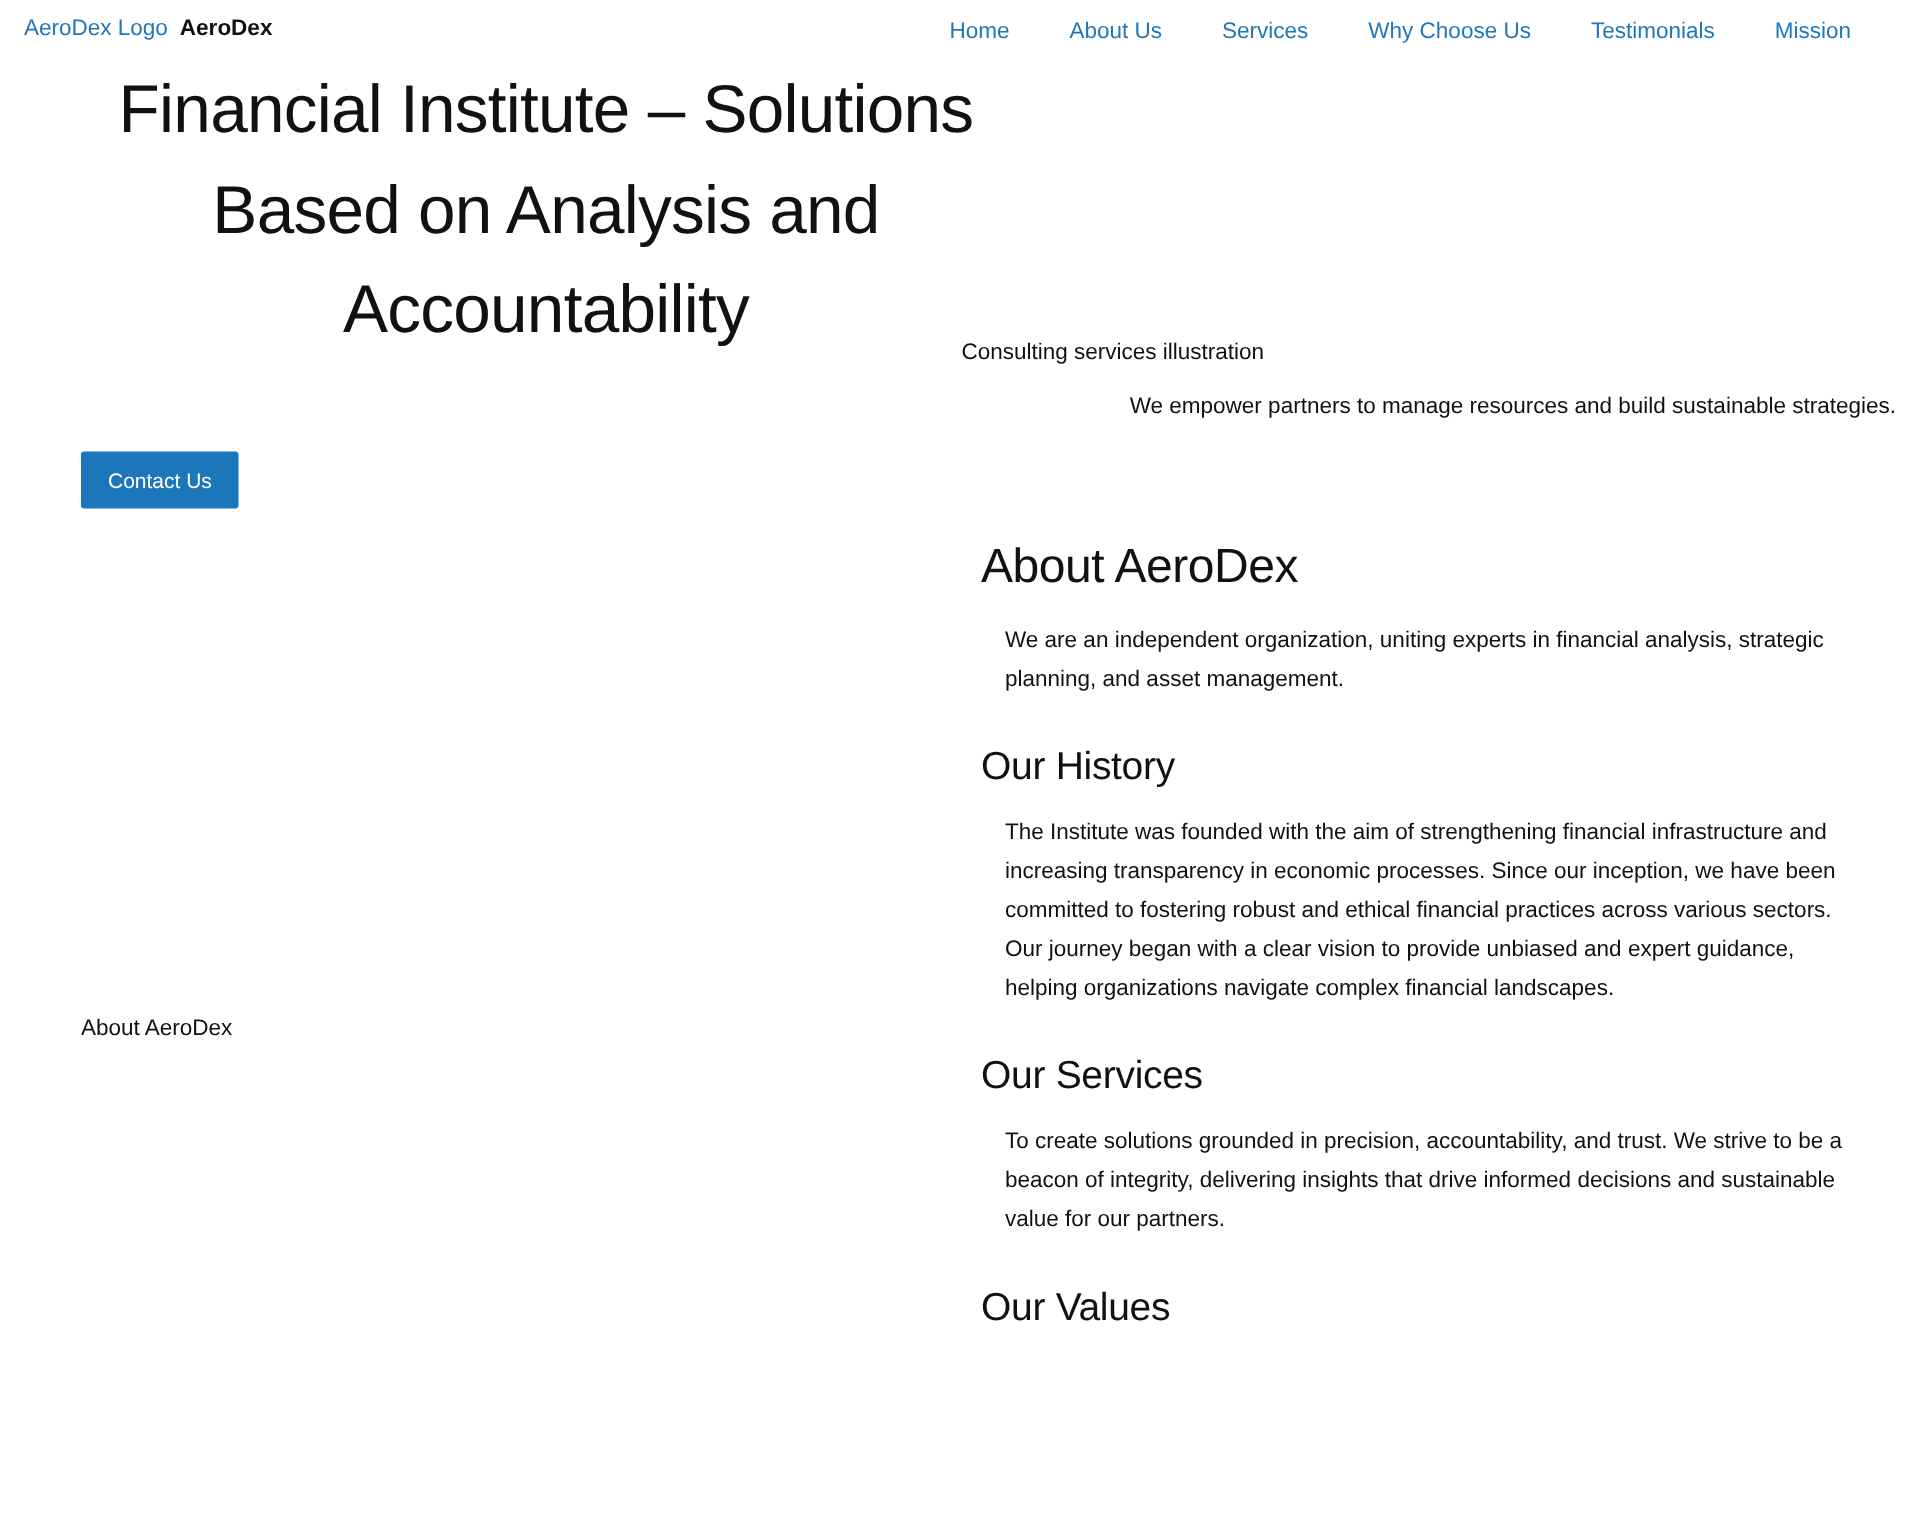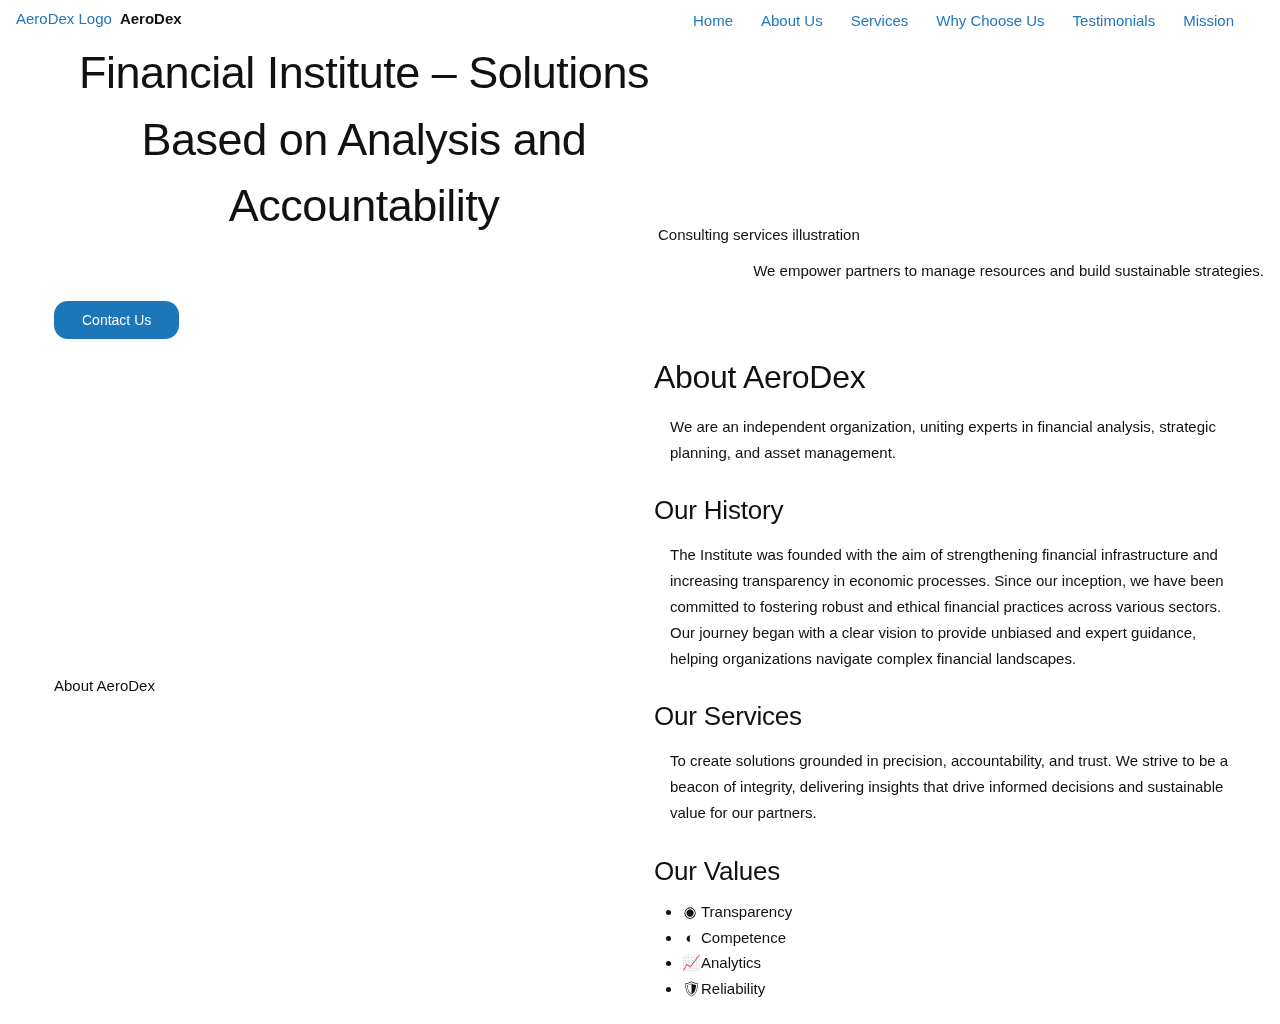--- a/index.html
+++ b/index.html
@@ -36,21 +36,21 @@
     font-size: 15px;
     font-weight: bold;
     color: #111111;
     line-height: 1.2;
     padding-top: 4px;
   }
   .main-nav {
     margin-left: auto;
     display: flex;
     align-items: center;
-    gap: 28px;
+    gap: 40px;
     padding-top: 6px;
     padding-right: 30px;
   }
   .nav-link {
     font-size: 15px;
     color: #2277bb;
     text-decoration: none;
     white-space: nowrap;
     cursor: pointer;
   }
@@ -65,42 +65,42 @@
     font-weight: normal;
     line-height: 1.48;
     margin: 0;
     letter-spacing: -0.5px;
     max-width: 620px;
     color: #111111;
     text-align: center;
   }
   .hero-illustration-alt {
     position: absolute;
-    left: 658px;
+    left: 641px;
     top: 186px;
     font-size: 15px;
     color: #111111;
   }
   .hero-sub {
     font-size: 15px;
     margin: 22px 0 0 0;
     color: #111111;
     text-align: right;
   }
   .cta-button {
     margin-top: 22px;
     display: inline-block;
     background: #1b76ba;
     color: #ffffff;
     border: none;
     font-size: 14px;
     font-family: "Liberation Sans", sans-serif;
-    padding: 11px 28px;
+    padding: 11px 18px;
     cursor: pointer;
-    border-radius: 14px;
+    border-radius: 2px;
   }
 
   
   .about-section {
     display: flex;
     margin-top: 20px;
     padding: 0 16px 0 54px;
   }
   .about-left {
     width: 600px;
@@ -189,28 +189,14 @@
     <h2>About AeroDex</h2>
     <p>We are an independent organization, uniting experts in financial analysis, strategic planning, and asset management.</p>
 
     <h3>Our History</h3>
     <p>The Institute was founded with the aim of strengthening financial infrastructure and increasing transparency in economic processes. Since our inception, we have been committed to fostering robust and ethical financial practices across various sectors. Our journey began with a clear vision to provide unbiased and expert guidance, helping organizations navigate complex financial landscapes.</p>
 
     <h3>Our Services</h3>
     <p>To create solutions grounded in precision, accountability, and trust. We strive to be a beacon of integrity, delivering insights that drive informed decisions and sustainable value for our partners.</p>
 
     <h3>Our Values</h3>
-    <ul class="values-list">
-      <li>
-        <span class="val-icon">◉</span><span>Transparency</span>
-      </li>
-      <li>
-        <span class="val-icon">◐</span><span>Competence</span>
-      </li>
-      <li>
-        <span class="val-icon">📈</span><span>Analytics</span>
-      </li>
-      <li>
-        <span class="val-icon">🛡</span><span>Reliability</span>
-      </li>
-    </ul>
   </div>
 </section>
 
 </body></html>

